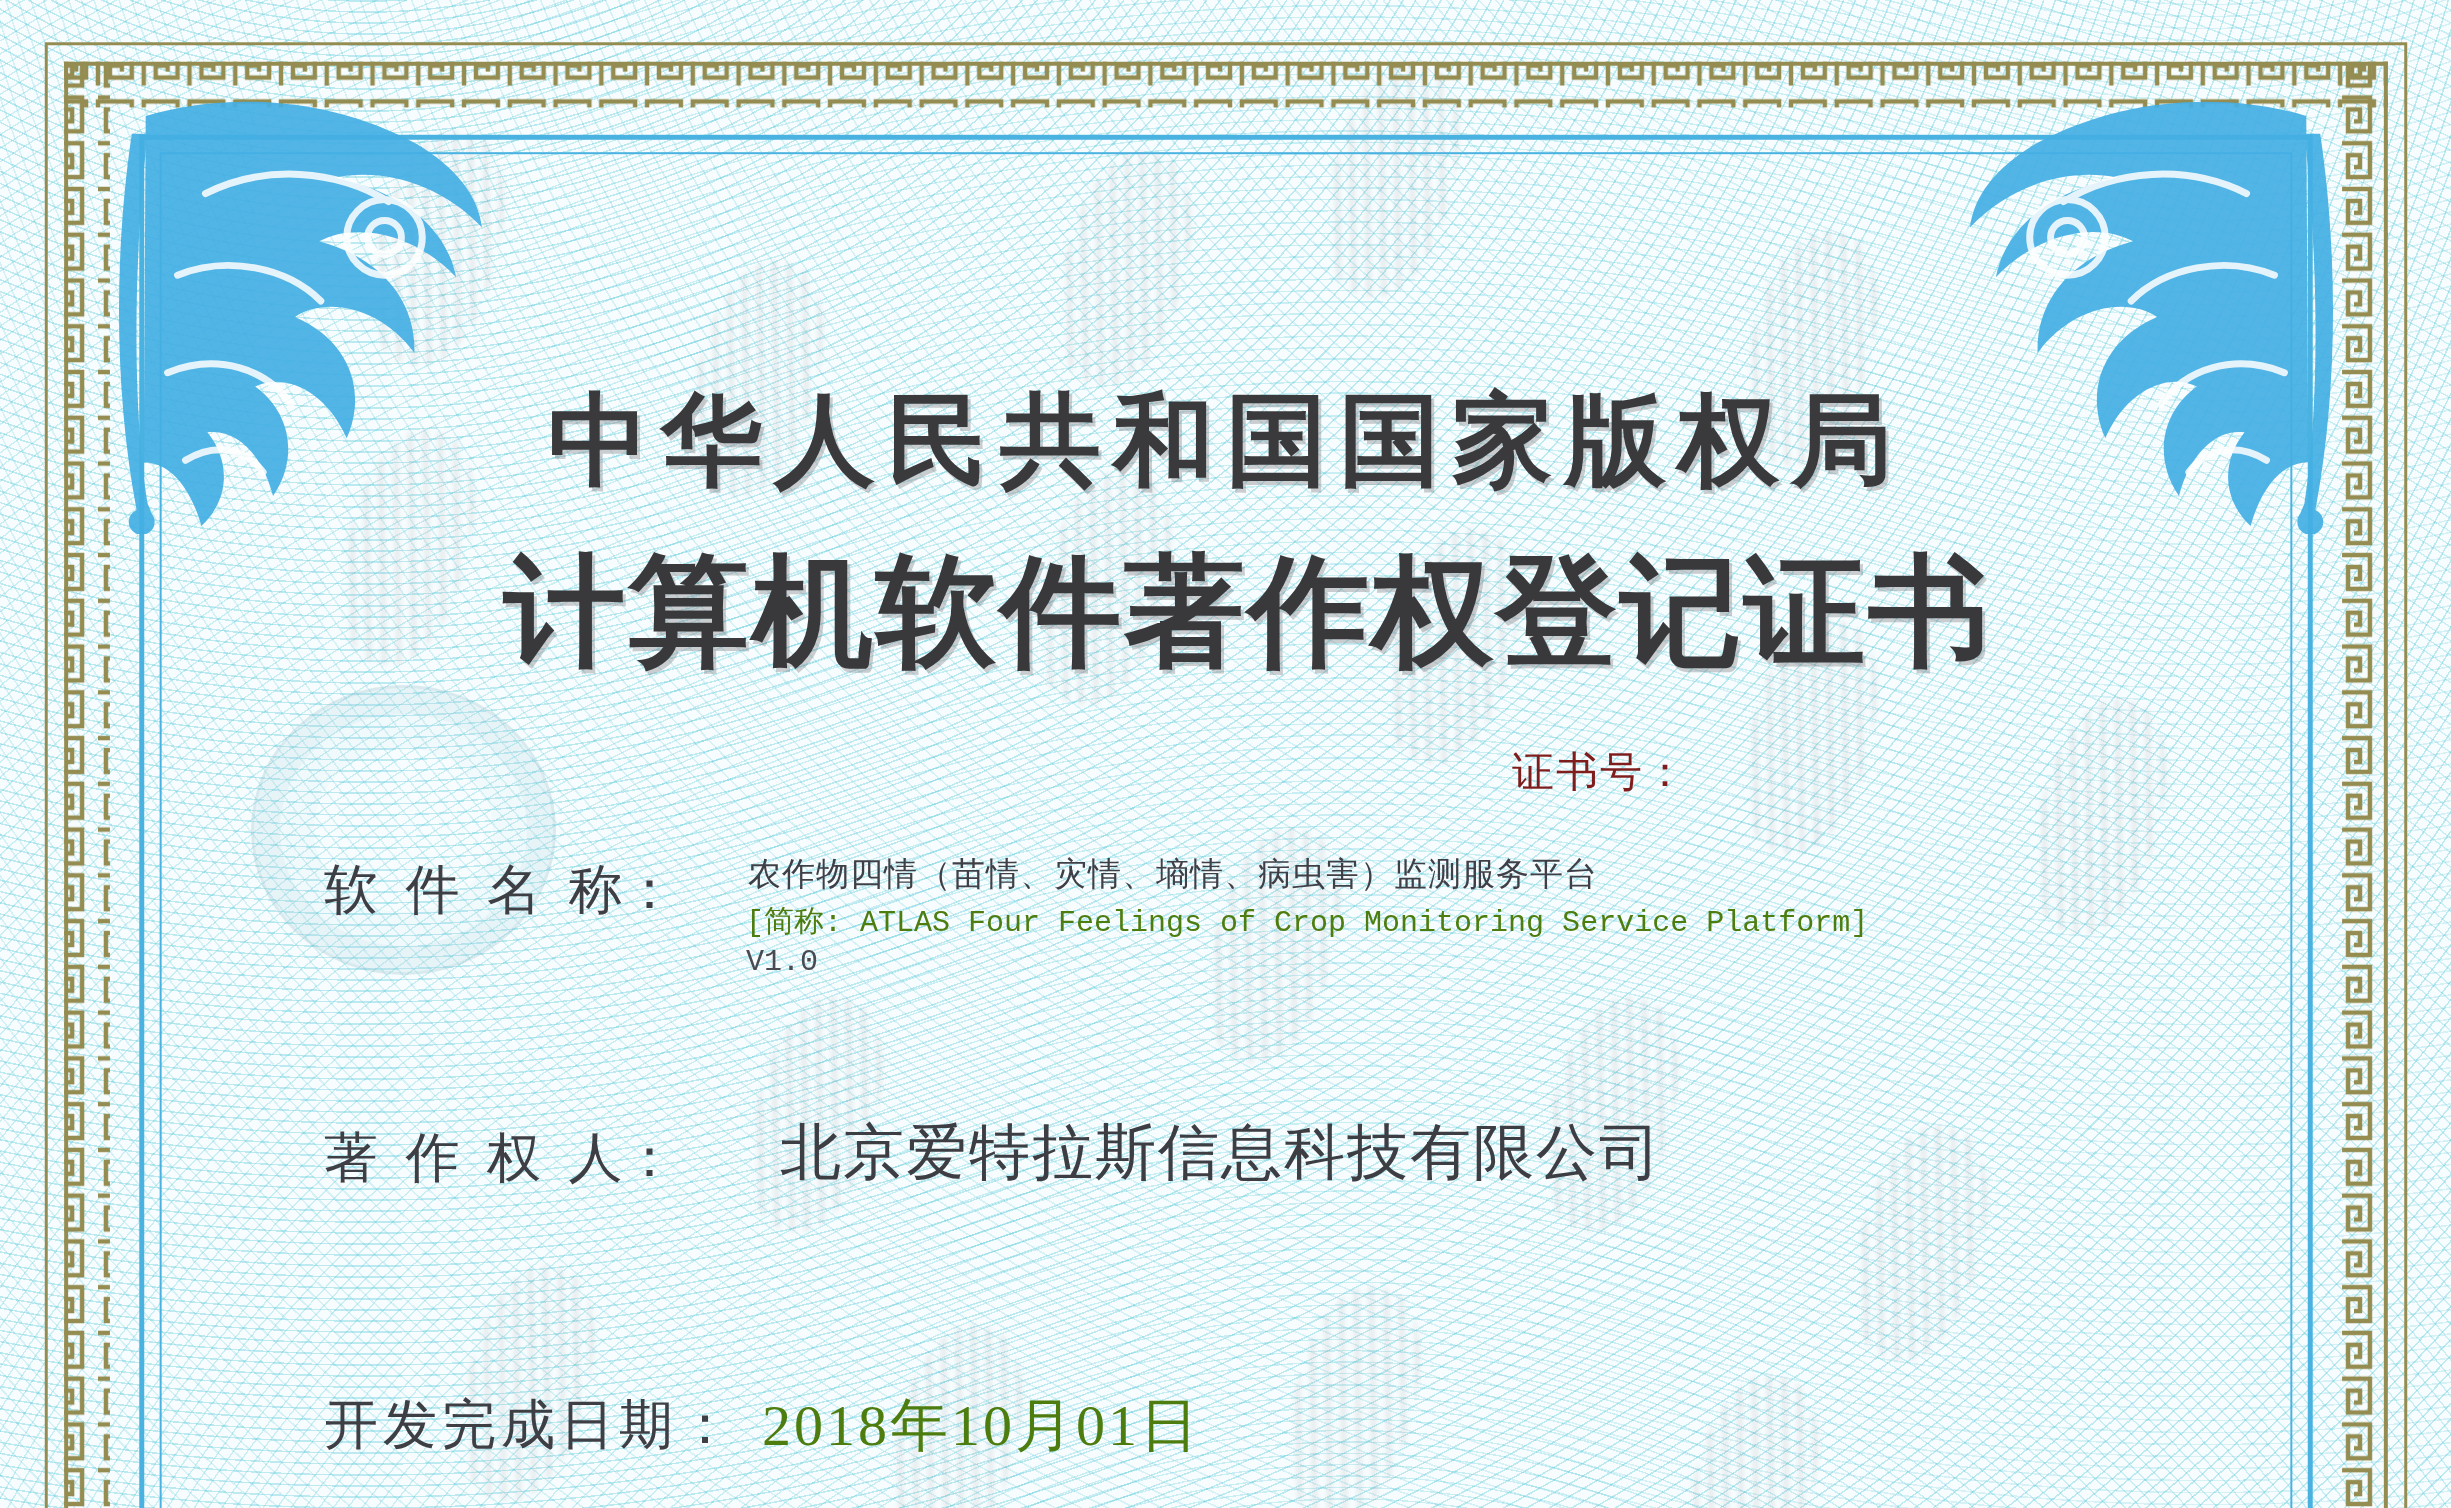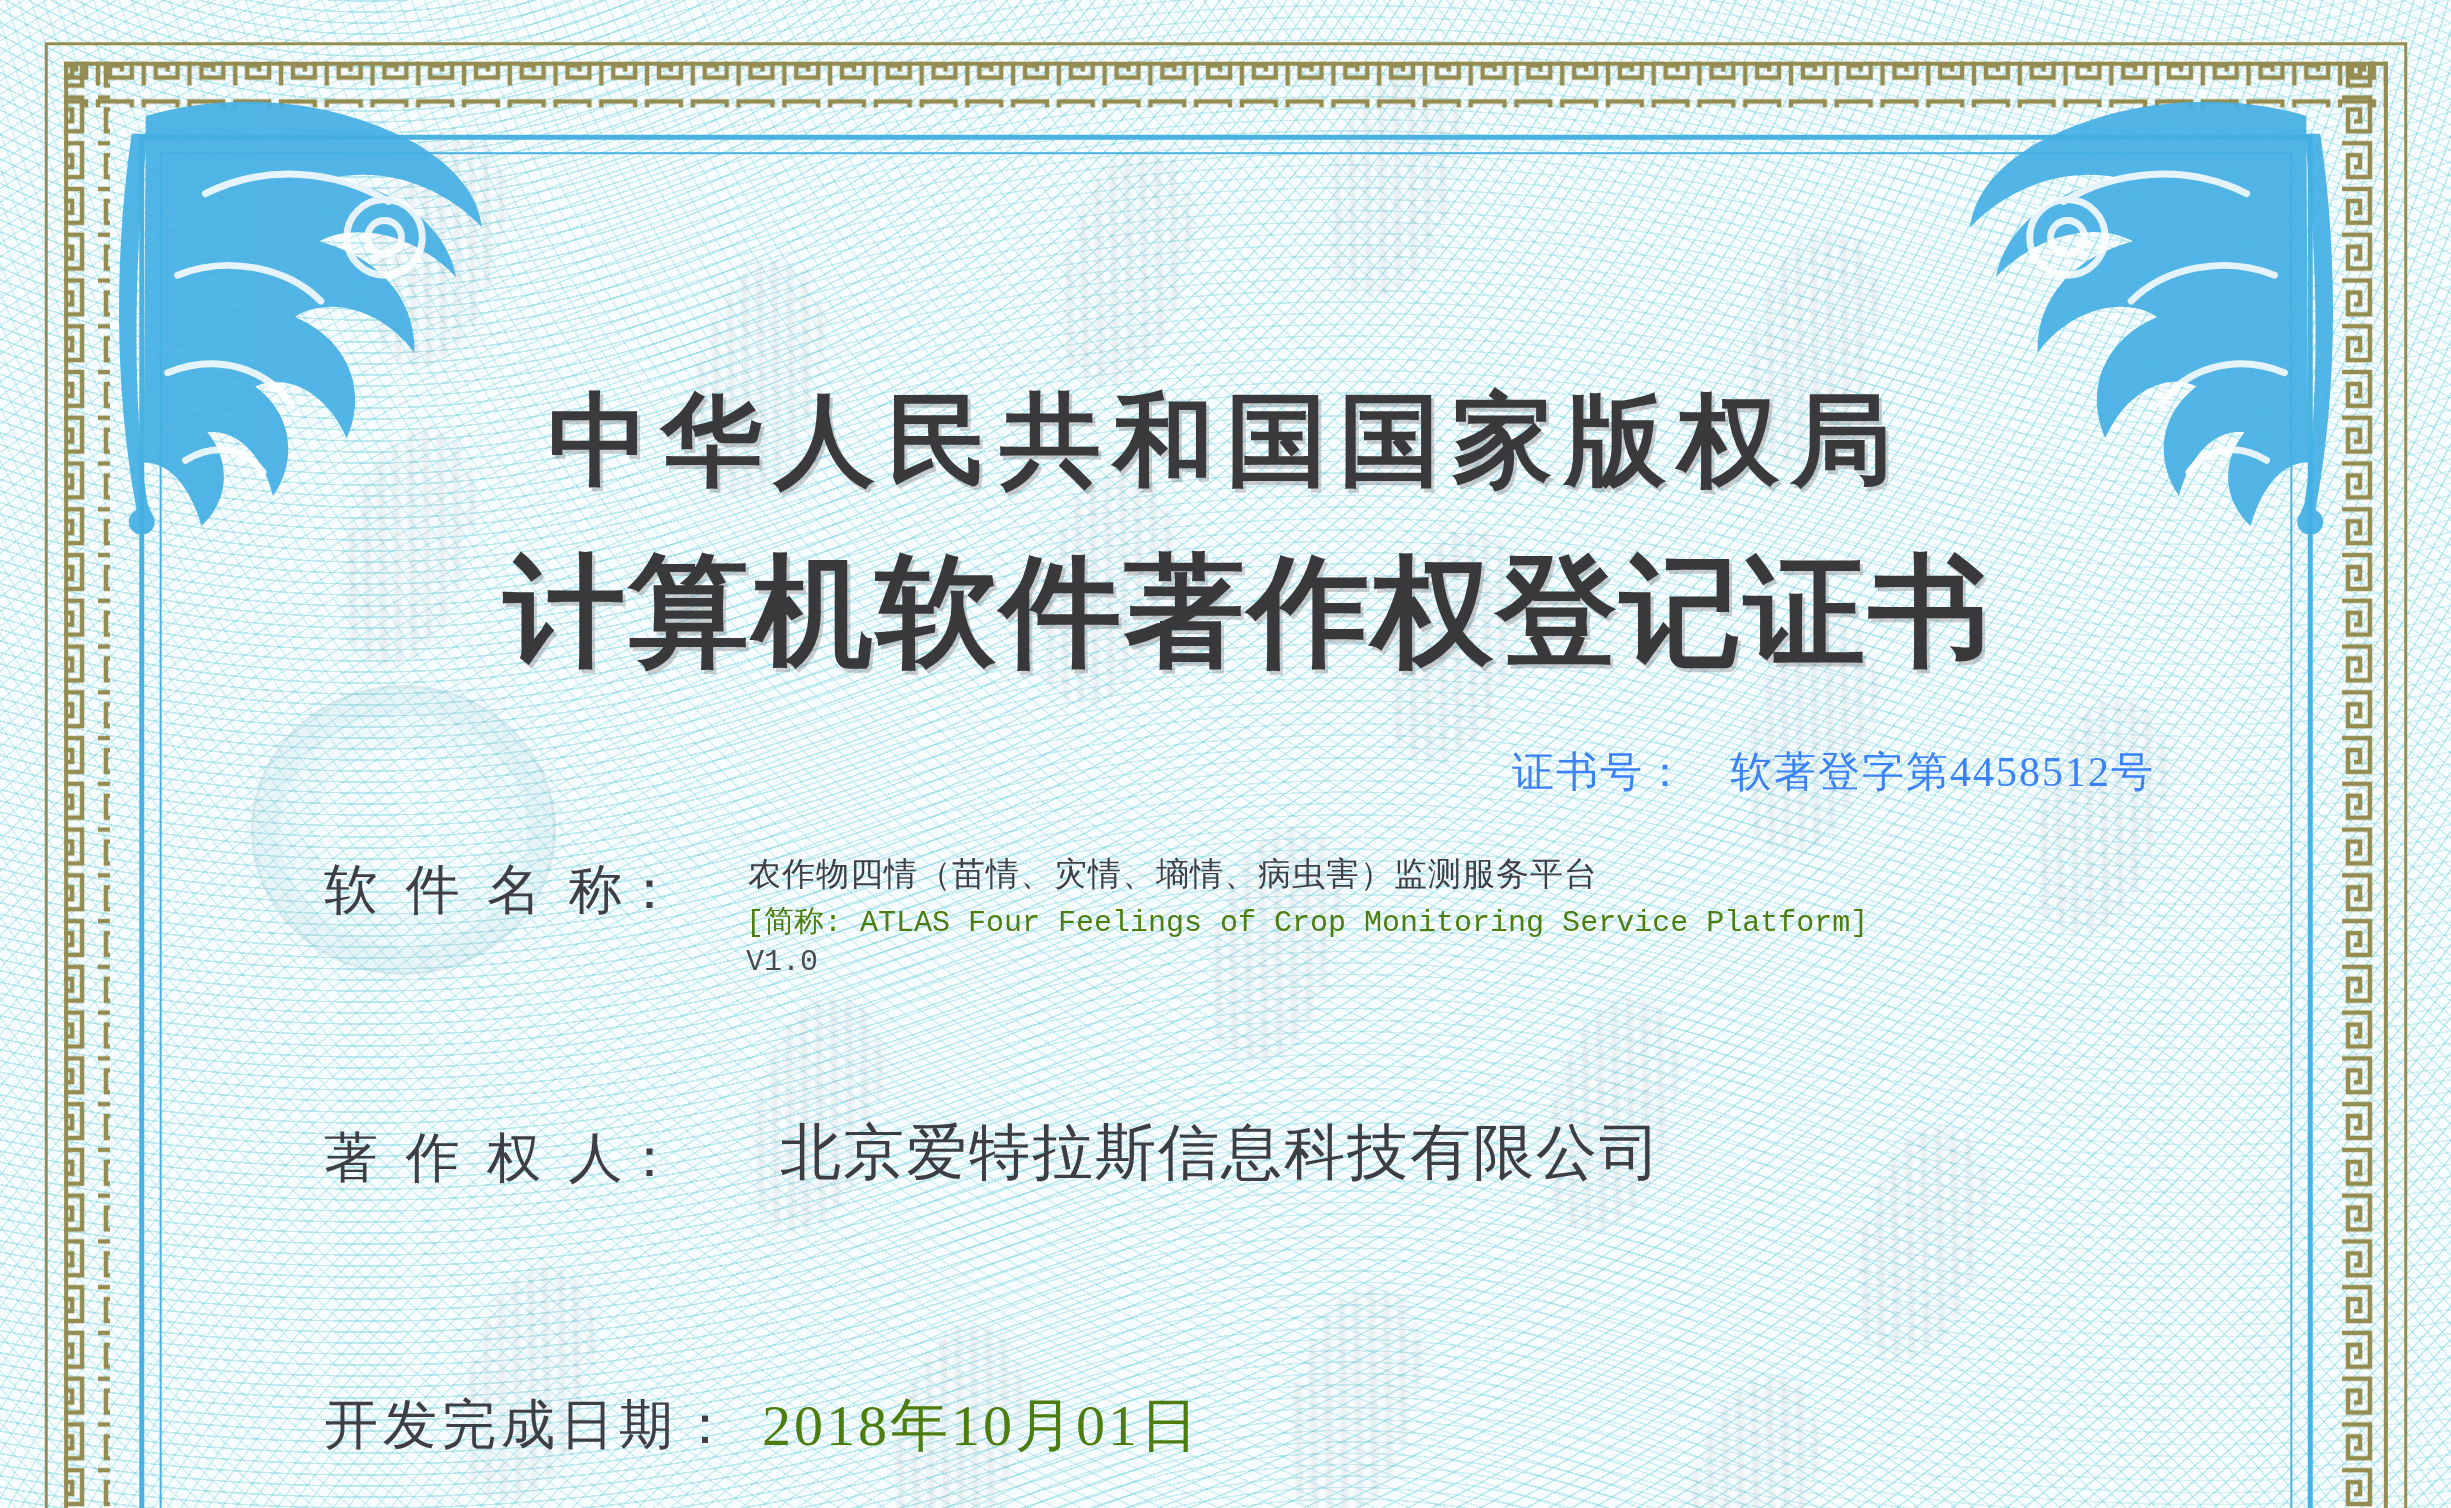--- a/index.html
+++ b/index.html
@@ -49,21 +49,21 @@
   .cert-title{
     position:absolute;left:0;right:0;top:531px;margin:0;
     text-align:center;font-size:121px;font-weight:bold;
     letter-spacing:3px;color:#39393b;
     text-shadow:3px 4px 0 rgba(125,125,132,0.38);
     white-space:pre;
     padding-left:44px;
   }
   .certno{
     position:absolute;left:1512px;top:744px;
-    font-size:42px;color:#3b82f6;letter-spacing:2px;
+    font-size:42px;color:#7f1d1d;letter-spacing:2px;
     display:flex;gap:42px;white-space:pre;align-items:center;
   }
   .flabel{
     position:absolute;left:324px;
     font-size:54px;color:#3e3e45;white-space:pre;word-spacing:14px;
   }
   .flabel.date{letter-spacing:5px;word-spacing:0;}
   .software-line1{
     position:absolute;left:748px;top:852px;
     font-size:33px;color:#3f3f47;letter-spacing:1px;white-space:pre;
@@ -184,21 +184,20 @@
       <path d="M100 386 C130 368 160 374 178 398"></path>
     </g>
   </svg>
 
   <h1 class="authority">中华人民共和国国家版权局</h1>
 
   <h2 class="cert-title">计算机软件著作权登记证书</h2>
 
   <div class="certno">
     <span>证书号：</span>
-    <span>软著登字第4458512号</span>
   </div>
 
   <div class="flabel" style="top:854px">软 件 名 称：</div>
   <div class="software-line1">农作物四情（苗情、灾情、墒情、病虫害）监测服务平台</div>
   <div class="software-line2">[简称: ATLAS Four Feelings of Crop Monitoring Service Platform]</div>
   <div class="software-line3">V1.0</div>
 
   <div class="flabel" style="top:1122px">著 作 权 人：</div>
   <div class="holder-value">北京爱特拉斯信息科技有限公司</div>
 

